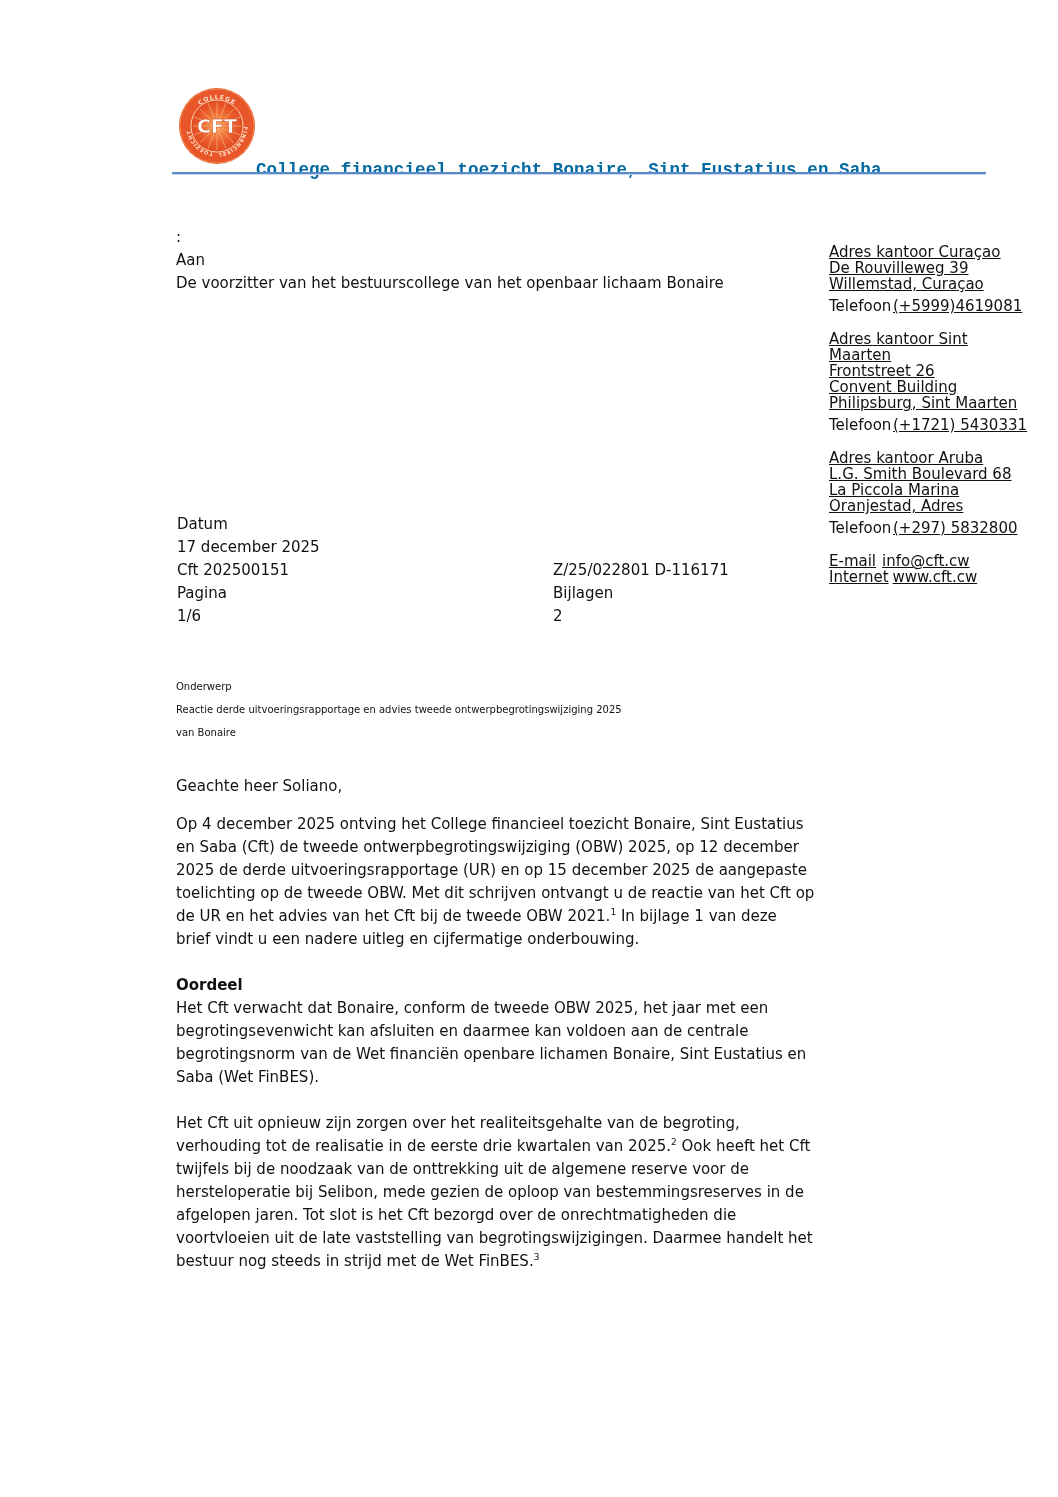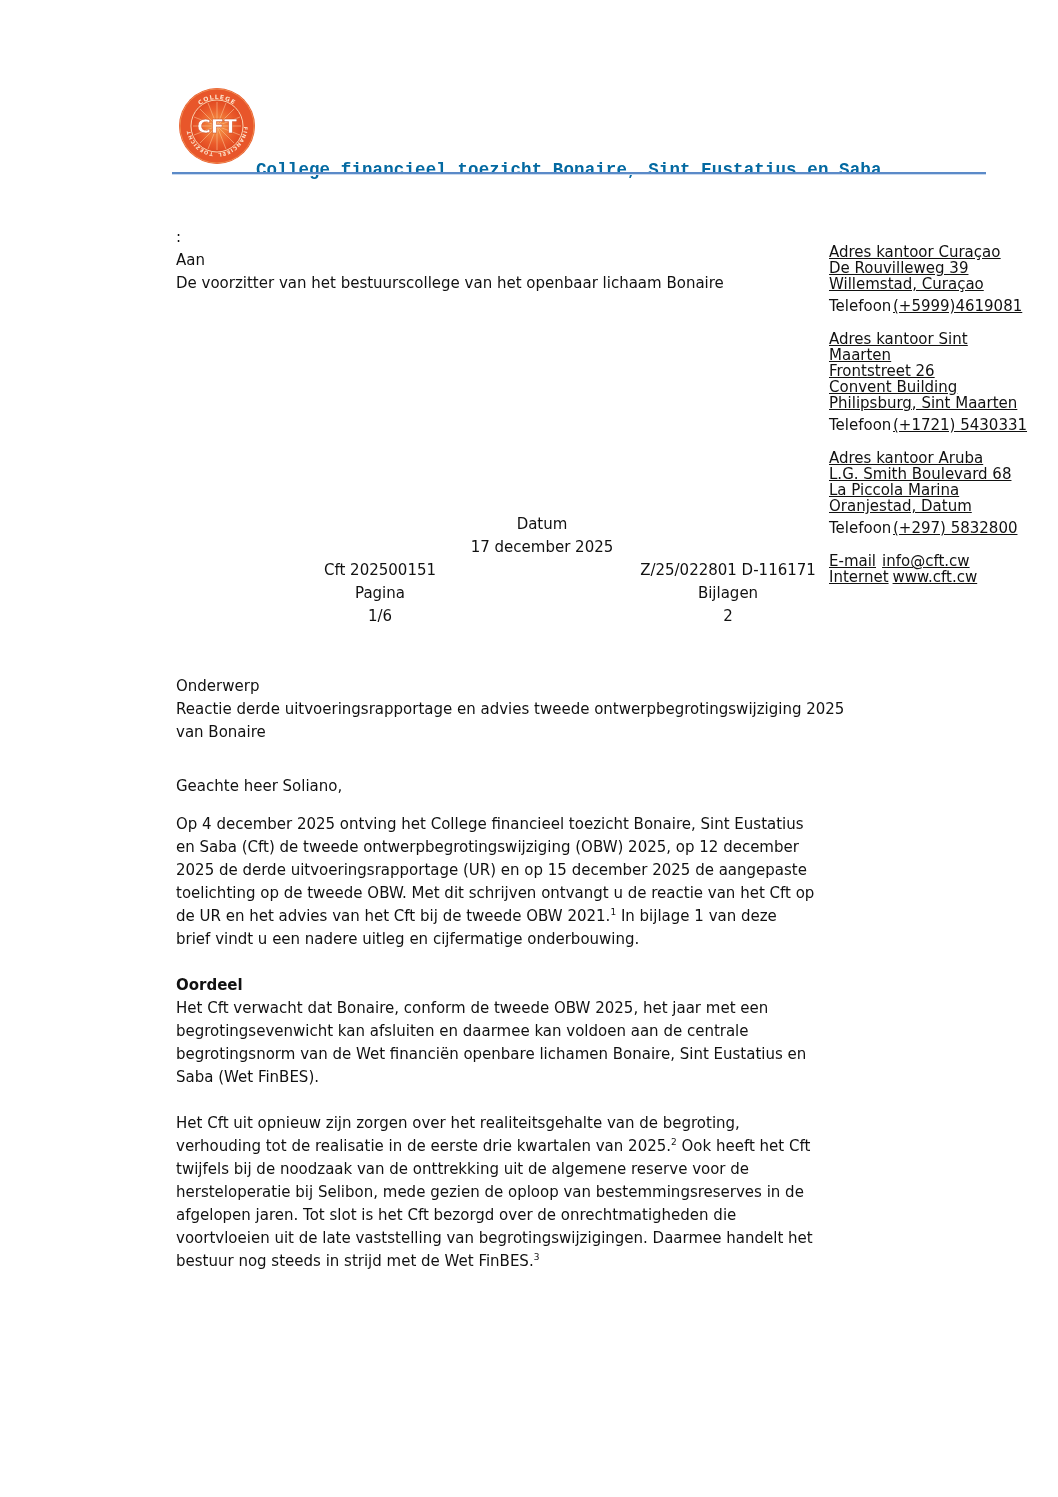--- a/index.html
+++ b/index.html
@@ -86,39 +86,38 @@
     left: 176px;
     top: 226px;
     width: 690px;
     font-size: 15px;
     line-height: 23px;
     color: #111;
   }
   .addr-colon { height: 23px; }
   .meta {
     position: absolute;
-    left: 192px;
+    left: 177px;
     top: 513px;
     width: 700px;
     font-size: 15px;
     line-height: 23px;
-    text-align: center;
   }
   .meta-row {
     display: flex;
   }
   .meta-col-left { width: 376px; }
   .meta-col-right { width: 320px; }
 
   .subject {
     position: absolute;
     left: 176px;
     top: 675px;
     width: 720px;
-    font-size: 15px;
+    font-size: 10px;
     line-height: 23px;
   }
   .salutation {
     position: absolute;
     left: 176px;
     top: 767px;
     font-size: 15px;
     line-height: 23px;
     margin-top: 8px;
   }
@@ -211,21 +210,21 @@
       <span class="line">Frontstreet 26</span>
       <span class="line">Convent Building</span>
       <span class="line">Philipsburg, Sint Maarten</span>
       <span class="phone"><span class="lbl">Telefoon</span><span>(+1721) 5430331</span></span>
     </div>
     <div class="gap"></div>
     <div class="office">
       <span class="office-title">Adres kantoor Aruba</span>
       <span class="line">L.G. Smith Boulevard 68</span>
       <span class="line">La Piccola Marina</span>
-      <span class="line">Oranjestad, Datum</span>
+      <span class="line">Oranjestad, Adres</span>
       <span class="phone"><span class="lbl">Telefoon</span><span>(+297) 5832800</span></span>
     </div>
     <div class="gap"></div>
     <span class="contact"><span class="lbl">E-mail</span><span>info@cft.cw</span></span>
     <span class="contact"><span class="lbl" style="margin-right:4px">Internet</span><span>www.cft.cw</span></span>
   </div>
 
   <div class="meta">
     <div>Datum</div>
     <div>17 december 2025</div>

